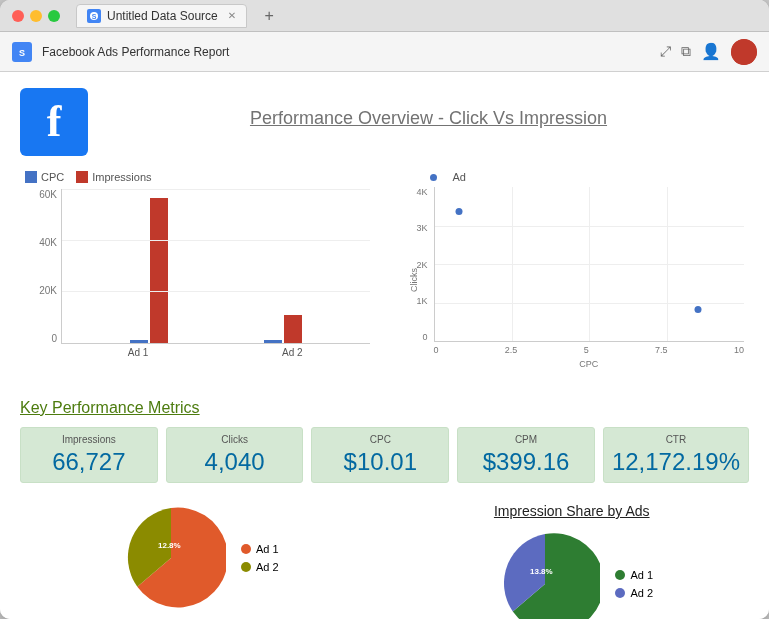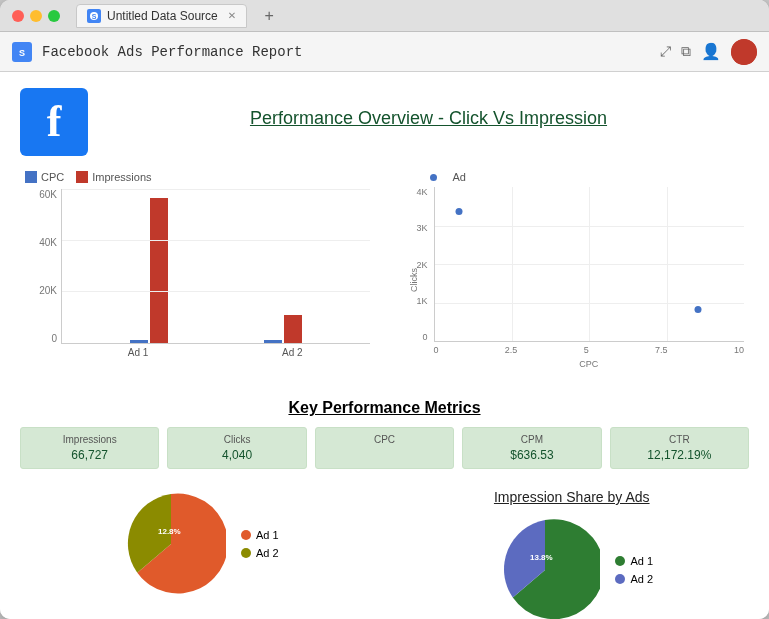--- a/index.html
+++ b/index.html
@@ -14,53 +14,53 @@
     .tl-red { background: #ff5f57; }
     .tl-yellow { background: #ffbd2e; }
     .tl-green { background: #28c940; }
     .tab { display: flex; align-items: center; gap: 6px; background: #f5f5f5; border: 1px solid #c8c8c8; border-radius: 4px 4px 0 0; padding: 4px 10px; font-size: 12px; color: #333; margin-left: 8px; }
     .tab-icon { width: 14px; height: 14px; background: #4285f4; border-radius: 2px; display: flex; align-items: center; justify-content: center; }
     .tab-close { font-size: 10px; color: #888; cursor: pointer; margin-left: 4px; }
     .tab-new { width: 28px; height: 24px; background: transparent; border: none; font-size: 16px; color: #666; cursor: pointer; display: flex; align-items: center; justify-content: center; }
 
     .toolbar { background: #f5f5f5; height: 40px; display: flex; align-items: center; padding: 0 12px; gap: 10px; border-bottom: 1px solid #d0d0d0; flex-shrink: 0; }
     .toolbar-logo { width: 20px; height: 20px; background: #4285f4; border-radius: 3px; display: flex; align-items: center; justify-content: center; color: white; font-weight: bold; font-size: 11px; flex-shrink: 0; }
-    .toolbar-title { font-size: 14px; color: #333; font-family: Liberation Mono, monospace; }
+    .toolbar-title { font-size: 12px; color: #333; }
     .toolbar-actions { margin-left: auto; display: flex; gap: 10px; align-items: center; }
 
     
     .content { background: white; flex: 1; overflow-y: auto; padding: 16px 20px; }
 
     
     .report-header { display: flex; align-items: flex-start; gap: 20px; margin-bottom: 10px; }
     .fb-logo { width: 68px; height: 68px; background: #1877f2; border-radius: 6px; display: flex; align-items: center; justify-content: center; color: white; font-size: 44px; font-weight: 900; font-family: Georgia, serif; flex-shrink: 0; line-height: 1; }
     .report-title-area { flex: 1; text-align: center; }
-    .report-title { font-size: 18px; font-weight: normal; text-decoration: underline; color: #14532d; margin-top: 20px; }
+    .report-title { font-size: 18px; font-weight: normal; text-decoration: underline; color: #737373; margin-top: 20px; }
 
     
     .charts-row { display: flex; gap: 20px; margin-bottom: 20px; }
 
     
     .bar-chart-container { flex: 1; padding: 5px; }
     .chart-legend { display: flex; gap: 12px; margin-bottom: 6px; font-size: 11px; color: #555; align-items: center; }
     .legend-item { display: flex; align-items: center; gap: 4px; }
     .legend-color { width: 12px; height: 12px; }
 
     
     .scatter-chart-container { flex: 1; padding: 5px; }
     .scatter-legend { font-size: 11px; color: #555; display: flex; align-items: center; gap: 16px; margin-bottom: 4px; margin-left: 30px; }
     .scatter-legend-dot { width: 7px; height: 7px; background: #4472c4; border-radius: 50%; }
 
     
     .kpm-section { margin-bottom: 20px; }
-    .kpm-title { text-align: center; font-size: 16px; font-weight: bold; text-decoration: underline; color: #000000; margin-bottom: 10px; }
+    .kpm-title { text-align: left; font-size: 16px; font-weight: normal; text-decoration: underline; color: #4d7c0f; margin-bottom: 10px; }
     .kpm-cards { display: flex; gap: 8px; }
     .kpm-card { flex: 1; background: #d5e8d4; border: 1px solid #c8e0c6; border-radius: 3px; padding: 6px 8px; text-align: center; }
     .kpm-label { font-size: 10px; color: #555; margin-bottom: 3px; }
-    .kpm-value { font-size: 12px; color: #14532d; font-weight: 400; }
+    .kpm-value { font-size: 24px; color: #0369a1; font-weight: 400; }
 
     
     .pie-section { display: flex; gap: 20px; margin-top: 10px; }
     .pie-chart-area { flex: 1; text-align: center; }
     .pie-title { font-size: 14px; font-weight: normal; text-decoration: underline; color: #222; margin-bottom: 10px; }
     .pie-wrapper { display: flex; align-items: center; justify-content: center; gap: 15px; }
     .pie-legend { display: flex; flex-direction: column; gap: 6px; font-size: 11px; }
     .pie-legend-item { display: flex; align-items: center; gap: 5px; }
     .pie-legend-dot { width: 10px; height: 10px; border-radius: 50%; flex-shrink: 0; }
   </style>
@@ -221,24 +221,25 @@
         <div class="kpm-card">
           <div class="kpm-label">Impressions</div>
           <div class="kpm-value">66,727</div>
         </div>
         <div class="kpm-card">
           <div class="kpm-label">Clicks</div>
           <div class="kpm-value">4,040</div>
         </div>
         <div class="kpm-card">
           <div class="kpm-label">CPC</div>
+          <div class="kpm-value">$10.01</div>
         </div>
         <div class="kpm-card">
           <div class="kpm-label">CPM</div>
-          <div class="kpm-value">$636.53</div>
+          <div class="kpm-value">$399.16</div>
         </div>
         <div class="kpm-card">
           <div class="kpm-label">CTR</div>
           <div class="kpm-value">12,172.19%</div>
         </div>
       </div>
     </div>
 
     <div class="pie-section">
 

